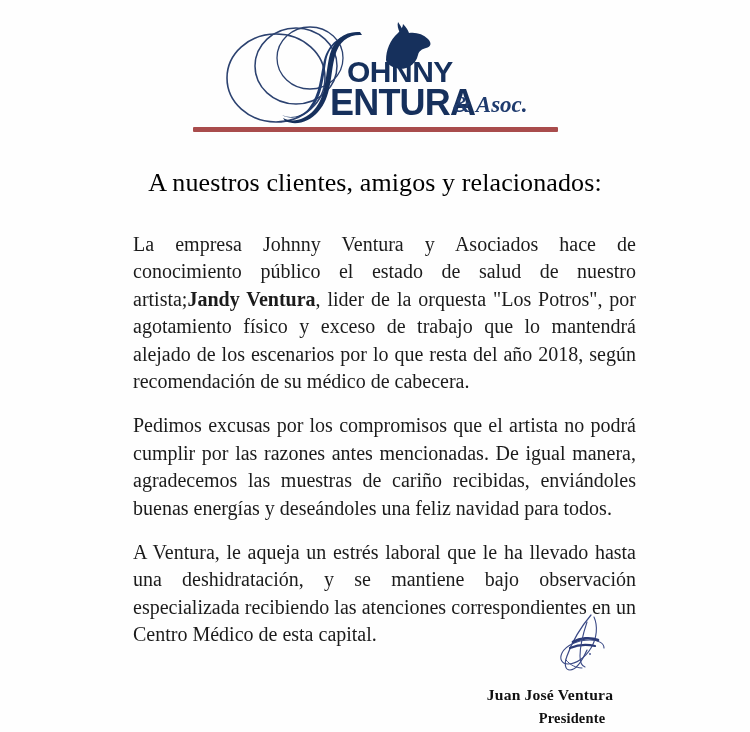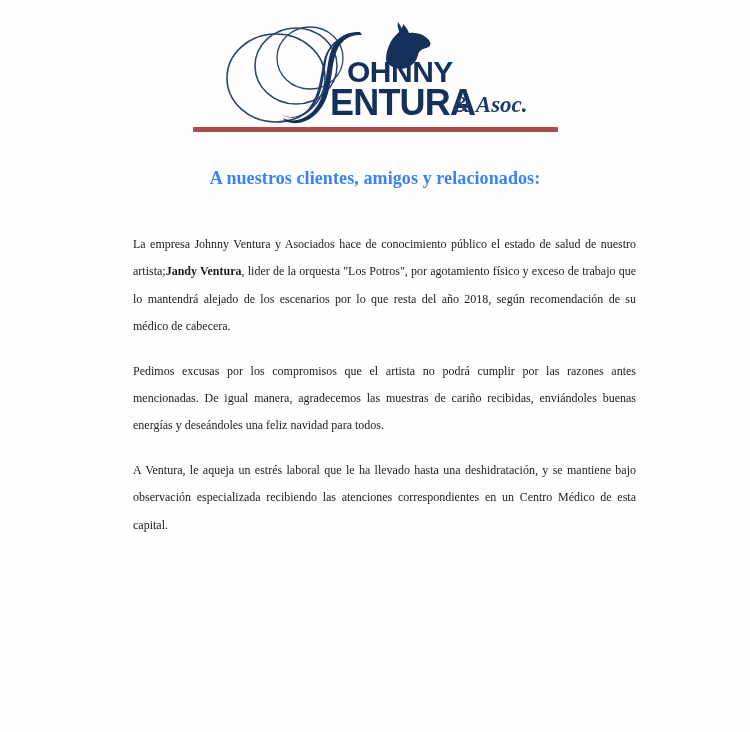--- a/index.html
+++ b/index.html
@@ -45,36 +45,36 @@
     border-radius: 1px;
   }
 
   
   .headline {
     position: absolute;
     left: 75px;
     top: 168px;
     width: 600px;
     text-align: center;
-    font-size: 18px;
-    font-weight: bold;
+    font-size: 26px;
+    font-weight: normal;
     letter-spacing: 0.1px;
-    color: #3b82f6;
+    color: #000000;
   }
 
   
   .body-col {
     position: absolute;
     left: 133px;
     top: 231px;
     width: 503px;
   }
   .para {
     margin: 0 0 17px 0;
-    font-size: 12px;
+    font-size: 20px;
     line-height: 27.4px;
     text-align: justify;
     text-justify: inter-word;
     color: #1b1b1b;
   }
   .para:last-child { margin-bottom: 0; }
   .para b { font-weight: bold; }
 
   
   .sig-block {
@@ -142,14 +142,32 @@
   <div class="divider"></div>
 
   <div class="headline">A nuestros clientes, amigos y relacionados:</div>
 
   <div class="body-col">
     <p class="para"><span>La empresa Johnny Ventura y Asociados hace de conocimiento público el estado de salud de nuestro artista;</span><b>Jandy Ventura</b><span>, lider de la orquesta "Los Potros", por agotamiento físico y exceso de trabajo que lo mantendrá alejado de los escenarios por lo que resta del año 2018, según recomendación de su médico de cabecera.</span></p>
     <p class="para"><span>Pedimos excusas por los compromisos que el artista no podrá cumplir por las razones antes mencionadas. De igual manera, agradecemos las muestras de cariño recibidas, enviándoles buenas energías y deseándoles una feliz navidad para todos.</span></p>
     <p class="para"><span>A Ventura, le aqueja un estrés laboral que le ha llevado hasta una deshidratación, y se mantiene bajo observación especializada recibiendo las atenciones correspondientes en un Centro Médico de esta capital.</span></p>
   </div>
 
+  <div class="sig-block">
+    <svg class="sig-mark" width="70" height="62" viewBox="0 0 70 62">
+      <g fill="none" stroke="#3b4a86" stroke-linecap="round" stroke-linejoin="round">
+        <path d="M41 3 C 30 16, 22 30, 17 44 C 14 52, 15 58, 20 58
+                 C 26 58, 32 49, 37 38" stroke-width="1.2"></path>
+        <path d="M44 5 C 48 14, 47 26, 41 36 C 35 46, 26 52, 18 52
+                 C 12 52, 9 47, 12 41 C 16 33, 28 28, 40 28
+                 C 48 28, 54 31, 54 36" stroke-width="1.1"></path>
+        <path d="M23 30 C 30 26, 40 25, 48 28" stroke-width="2.6" stroke="#2b3a76"></path>
+        <path d="M20 36 C 27 33, 37 32, 45 34" stroke-width="2.2" stroke="#2b3a76"></path>
+        <path d="M37 10 C 33 22, 30 34, 30 44 C 30 50, 32 54, 35 55" stroke-width="1.1"></path>
+        <path d="M16 48 C 20 53, 26 56, 32 56" stroke-width="1"></path>
+        <circle cx="40" cy="42" r="0.9" fill="#3b4a86" stroke="none"></circle>
+      </g>
+    </svg>
+    <div class="sig-name">Juan José Ventura</div>
+    <div class="sig-title">Presidente</div>
+  </div>
 
 </div>
 
 </body></html>

